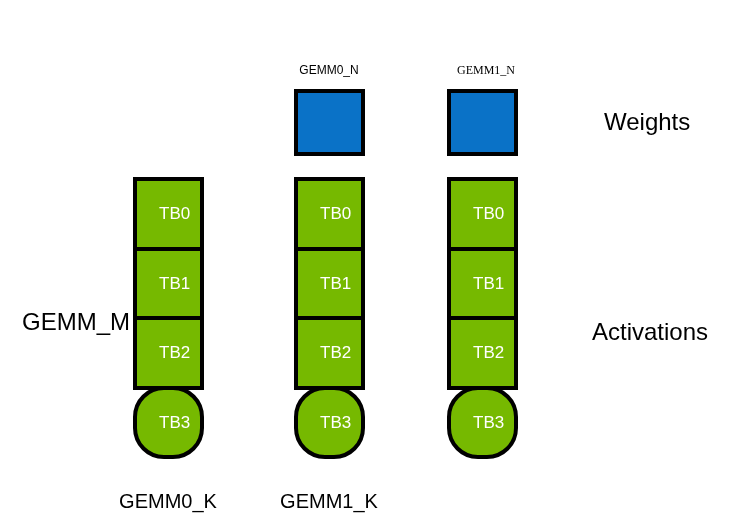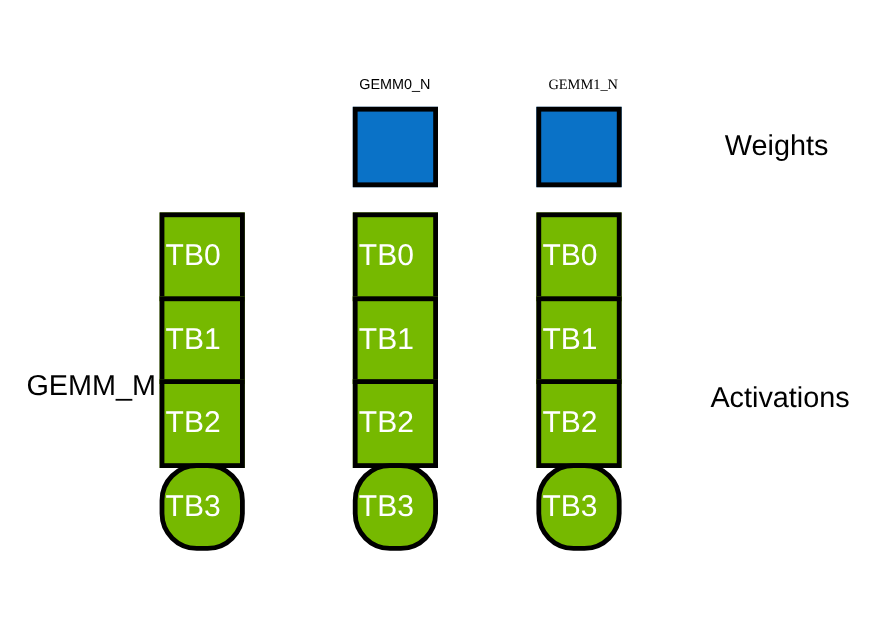--- a/index.html
+++ b/index.html
@@ -64,23 +64,23 @@
     margin-bottom: -4px;
     display: flex;
     align-items: center;
   }
   .act-cell:last-child {
     margin-bottom: 0;
     border-radius: 31px;
   }
   .act-cell-label {
     color: #ffffff;
-    font-size: 25px;
+    font-size: 17px;
     line-height: 21px;
-    padding-left: 1px;
+    padding-left: 22px;
     white-space: pre;
   }
 </style>
 </head>
 <body>
 
 <div id="canvas">
 
   <div class="hdr" style="left:259px; top:8px; width:140px;">
     <div>GEMM0_N</div>
@@ -140,15 +140,17 @@
     </div>
     <div class="act-cell">
       <span class="act-cell-label">TB3</span>
     </div>
   </div>
 
   <div class="side-label" style="left:592px; top:296px;margin-top:24px;">Activations</div>
 
   <div class="side-label" style="left:22px; top:310px;">GEMM_M</div>
 
+  <div class="foot-label" style="left:98px; top:489px; width:140px;">GEMM0_K</div>
 
+  <div class="foot-label" style="left:259px; top:489px; width:140px;">GEMM1_K</div>
 
 </div>
 
 </body></html>

